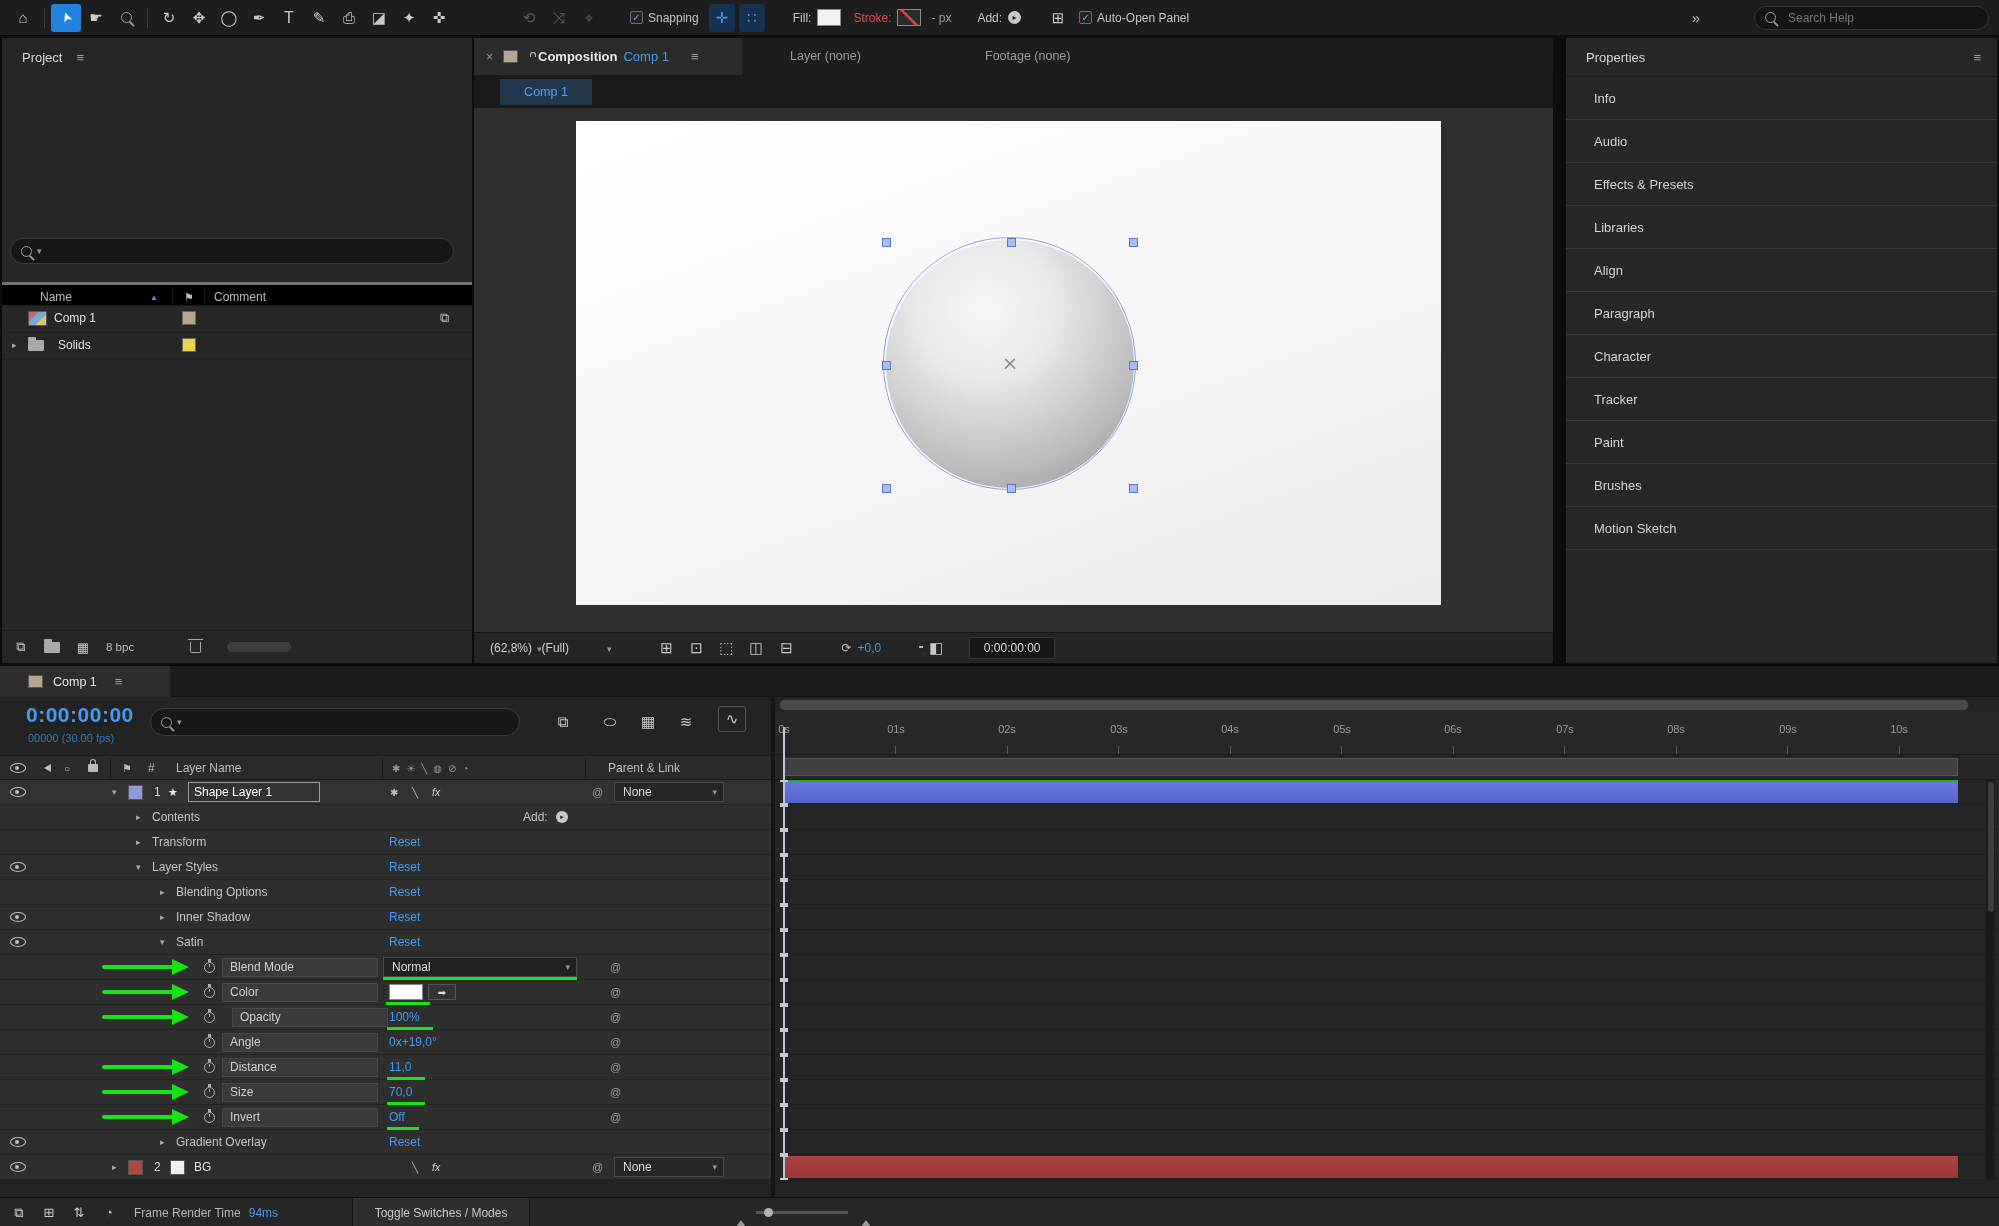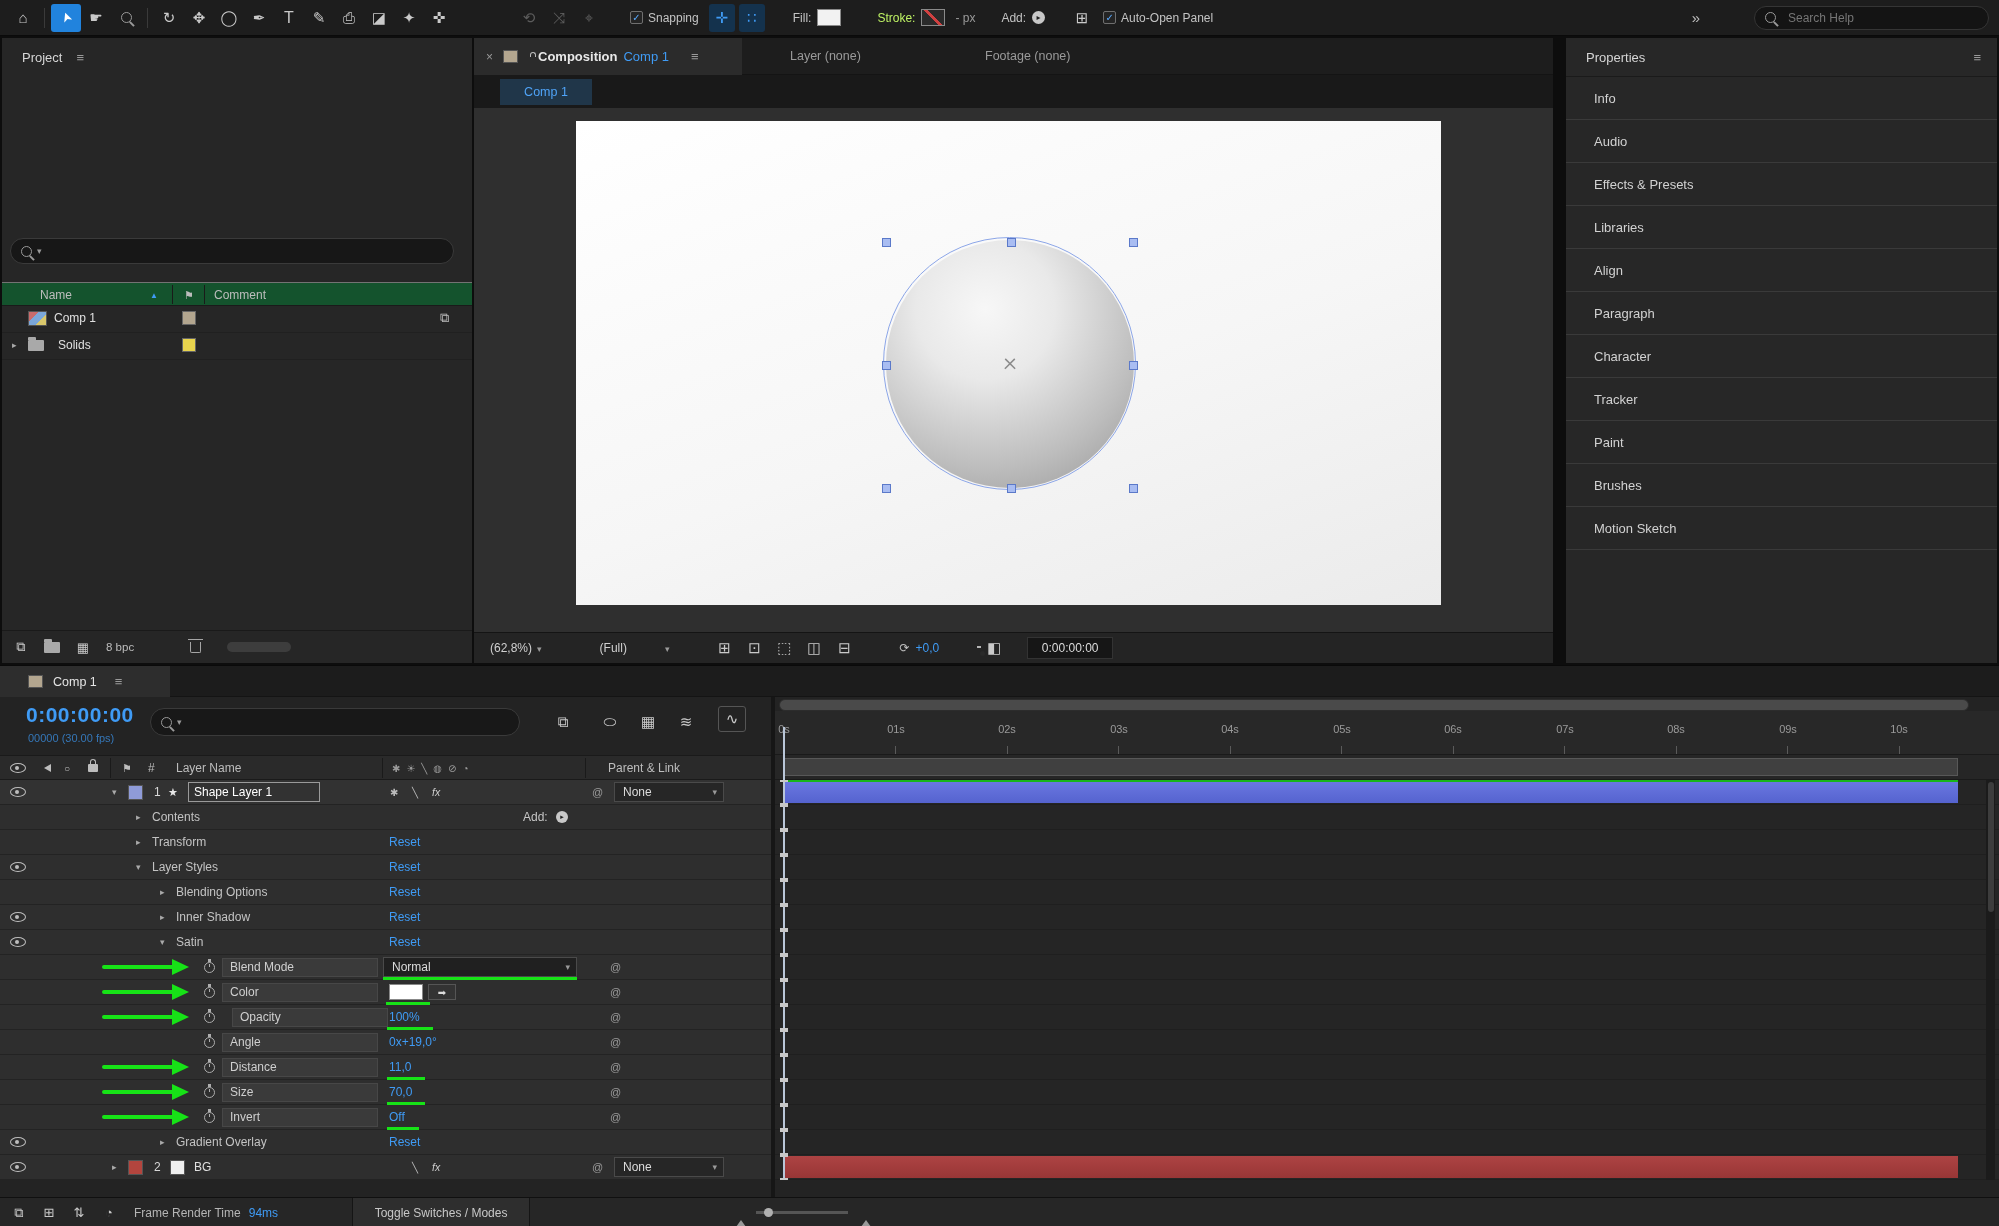--- a/index.html
+++ b/index.html
@@ -81,21 +81,21 @@
     <div class="tool">✜</div>
     <div class="tool dis" style="margin-left:60px;">⟲</div>
     <div class="tool dis">⤨</div>
     <div class="tool dis">⌖</div>
     <div class="chk" style="margin-left:26px;">✓</div>
     <span class="tlabel">Snapping</span>
     <div class="tool" style="color:#3f9bf5;margin-left:10px;background:#14324d;width:26px;">✛</div>
     <div class="tool" style="color:#3f9bf5;background:#14324d;width:26px;margin-left:4px;">∷</div>
     <span class="tlabel" style="margin-left:28px;">Fill:</span>
     <div class="swatch" style="background:#f2f2f2;margin-left:6px;"></div>
-    <span class="tlabel" style="margin-left:36px;color:#bef264;">Stroke:</span>
+    <span class="tlabel" style="margin-left:12px;color:#ef4444;">Stroke:</span>
     <div class="swatch" style="background:linear-gradient(45deg,#2a2a2a 44%,#d04040 44%,#d04040 56%,#2a2a2a 56%);margin-left:6px;"></div>
     <span class="tlabel gray" style="margin-left:10px;">- px</span>
     <span class="tlabel" style="margin-left:26px;">Add:</span>
     <div style="width:13px;height:13px;border-radius:50%;background:#c8c8c8;color:#1d1d1d;font-size:8px;display:flex;align-items:center;justify-content:center;margin-left:6px;">▸</div>
     <div class="tool" style="margin-left:22px;">⊞</div>
     <div class="chk" style="margin-left:6px;">✓</div>
     <span class="tlabel">Auto-Open Panel</span>
     <div style="flex:1;"></div>
     <span style="color:#bdbdbd;font-size:15px;margin-right:54px;">»</span>
     <div class="flexc" style="width:235px;height:24px;border-radius:12px;background:#141414;border:1px solid #353535;margin-right:10px;padding:0 10px;box-sizing:border-box;">
@@ -106,21 +106,21 @@
 
   <div class="panel" style="left:2px;top:38px;width:470px;height:625px;background:#262626;">
     <div class="phead" style="background:#262626;border-bottom:none;">
       <span class="ptitle">Project</span>
       <span class="ham">≡</span>
     </div>
     <div class="abs flexc" style="left:8px;top:200px;width:444px;height:26px;border-radius:13px;background:#171717;border:1px solid #3a3a3a;box-sizing:border-box;padding:0 10px;">
       <span class="i-mag"></span>
       <span class="caret">▾</span>
     </div>
-    <div class="abs" style="left:0;top:244px;width:470px;height:24px;background:#14532d;border-top:1px solid #737373;border-bottom:1px solid #1a1a1a;box-sizing:border-box;">
+    <div class="abs" style="left:0;top:244px;width:470px;height:24px;background:#000000;border-top:3px solid #737373;border-bottom:1px solid #1a1a1a;box-sizing:border-box;">
       <span class="cell" style="left:38px;color:#bdbdbd;">Name</span>
       <span class="cell" style="left:148px;color:#3f9bf5;font-size:8px;">▲</span>
       <div class="abs" style="left:170px;top:2px;width:1px;height:19px;background:#1a1a1a;"></div>
       <span class="cell" style="left:182px;color:#bdbdbd;font-size:11px;">⚑</span>
       <div class="abs" style="left:202px;top:2px;width:1px;height:19px;background:#1a1a1a;"></div>
       <span class="cell" style="left:212px;color:#bdbdbd;">Comment</span>
     </div>
     <div class="abs" style="left:0;top:268px;width:470px;height:27px;border-bottom:1px solid #202020;box-sizing:border-box;">
       <span class="cell" style="left:26px;">
           <span style="width:17px;height:13px;background:linear-gradient(135deg,#c96b6b 0 33%,#7ba7d9 33% 66%,#d9c76b 66%);border:1px solid #555;"></span>
@@ -184,21 +184,21 @@
         <div class="abs" style="left:306px;top:240px;width:9px;height:9px;background:#a9bdf2;border:1px solid #5b79c9;box-sizing:border-box;"></div>
         <div class="abs" style="left:553px;top:240px;width:9px;height:9px;background:#a9bdf2;border:1px solid #5b79c9;box-sizing:border-box;"></div>
         <div class="abs" style="left:306px;top:363px;width:9px;height:9px;background:#a9bdf2;border:1px solid #5b79c9;box-sizing:border-box;"></div>
         <div class="abs" style="left:431px;top:363px;width:9px;height:9px;background:#a9bdf2;border:1px solid #5b79c9;box-sizing:border-box;"></div>
         <div class="abs" style="left:553px;top:363px;width:9px;height:9px;background:#a9bdf2;border:1px solid #5b79c9;box-sizing:border-box;"></div>
         <div class="abs" style="left:427px;top:236px;width:14px;height:14px;background:linear-gradient(#8a8a8a,#8a8a8a) center/1.5px 14px no-repeat,linear-gradient(#8a8a8a,#8a8a8a) center/14px 1.5px no-repeat;transform:rotate(45deg);"></div>
       </div>
     </div>
     <div class="abs flexc" style="left:0;top:594px;width:1079px;height:31px;background:#242424;border-top:1px solid #141414;box-sizing:border-box;">
       <span style="margin-left:16px;color:#d0d0d0;"><span>(62,8%)</span><span class="caret">▾</span></span>
-      <span style="margin-left:58px;color:#d0d0d0;"><span>(Full)</span><span class="caret" style="margin-left:38px;">▾</span></span>
+      <span style="color:#d0d0d0;"><span>(Full)</span><span class="caret" style="margin-left:38px;">▾</span></span>
       <span class="tool" style="margin-left:40px;height:22px;">⊞</span>
       <span class="tool" style="height:22px;">⊡</span>
       <span class="tool" style="height:22px;">⬚</span>
       <span class="tool" style="height:22px;">◫</span>
       <span class="tool" style="height:22px;">⊟</span>
       <span style="margin-left:18px;"><span class="rgb"></span></span>
       <span style="margin-left:22px;color:#bdbdbd;">⟳</span>
       <span class="blue" style="margin-left:6px;">+0,0</span>
       <span style="margin-left:36px;"><span class="i-cam"></span></span>
       <span class="tool" style="height:22px;margin-left:4px;">◧</span>

